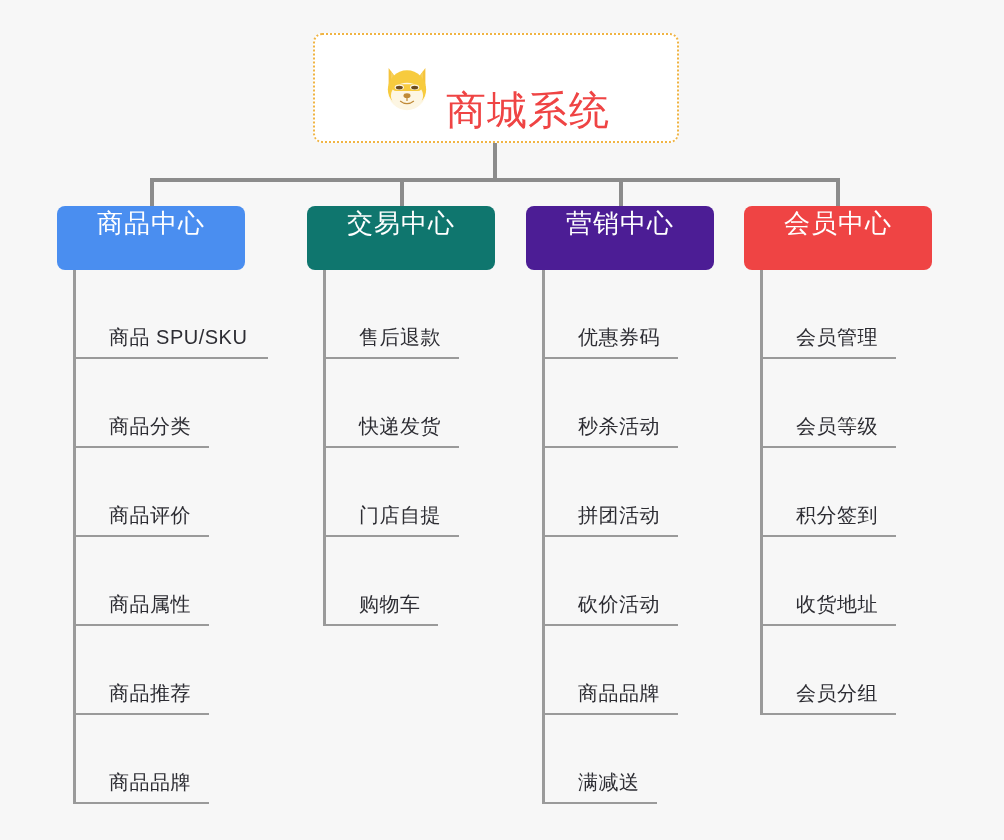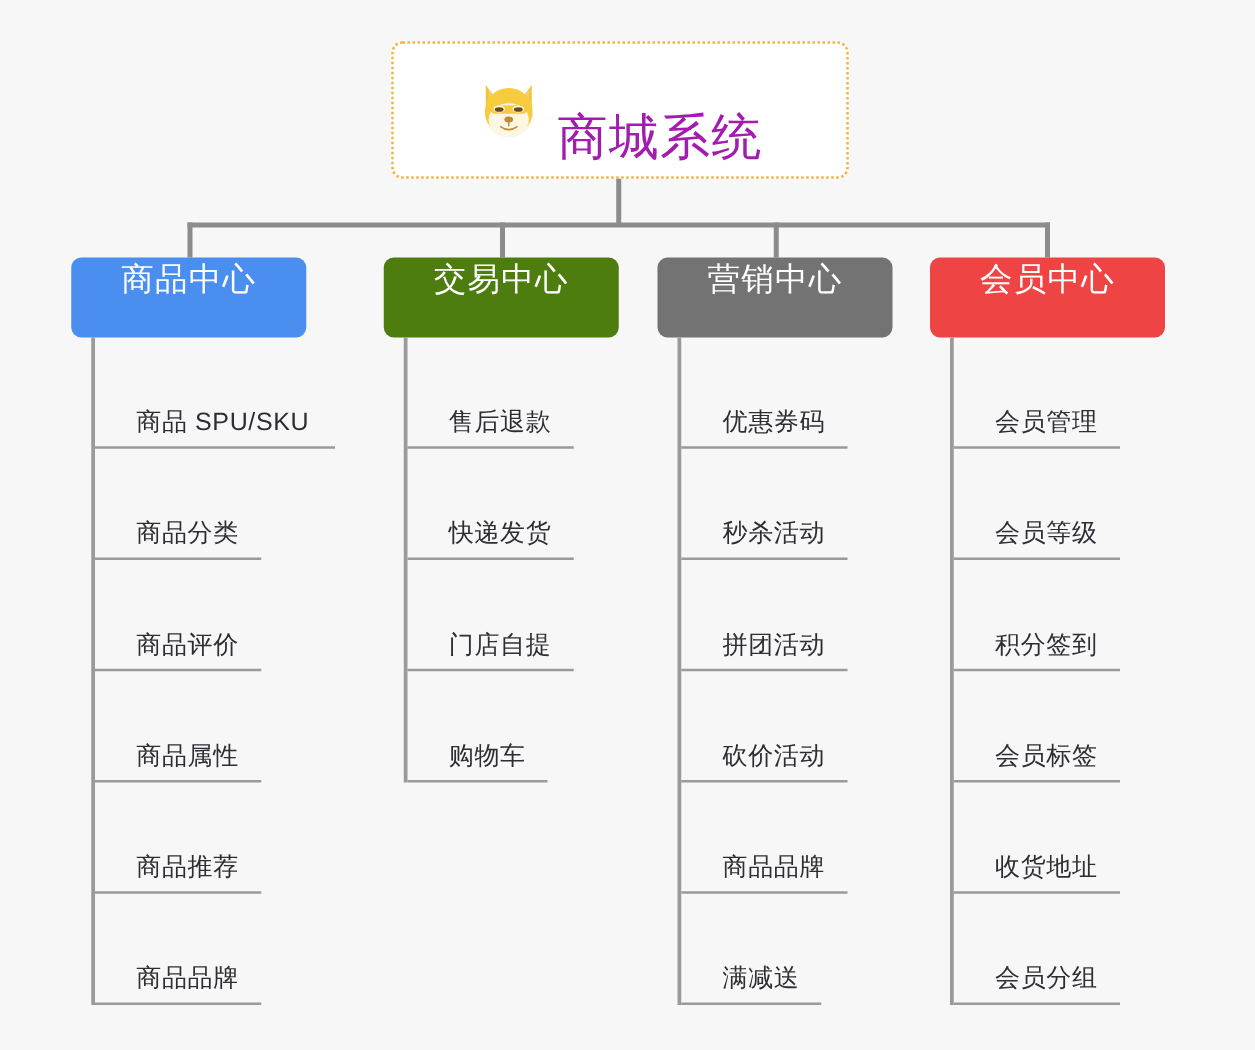--- a/index.html
+++ b/index.html
@@ -38,21 +38,21 @@
   }
   .root-emoji {
     width: 50px;
     height: 46px;
     flex: 0 0 auto;
     display: block;
   }
   .root-title {
     font-size: 40px;
     line-height: 1;
-    color: #a21caf;
+    color: #ef4444;
     letter-spacing: 1px;
     white-space: nowrap;
     margin-top: 44px;
   }
 
   
   .conn {
     position: absolute;
     background: #8c8c8c;
   }
@@ -181,21 +181,21 @@
         <span class="leaf-rule" style="width: 133px;"></span>
       </div>
       <div class="leaf">
         <span class="leaf-label">商品品牌</span>
         <span class="leaf-rule" style="width: 133px;"></span>
       </div>
     </div>
   </div>
 
   <div class="column" style="left:307px;">
-    <div class="col-head" style="background:#4d7c0f;">
+    <div class="col-head" style="background:#0f766e;">
       <span>交易中心</span>
     </div>
     <div class="leaves">
       <div class="leaf">
         <span class="leaf-label">售后退款</span>
         <span class="leaf-rule" style="width: 133px;"></span>
       </div>
       <div class="leaf">
         <span class="leaf-label">快递发货</span>
         <span class="leaf-rule" style="width: 133px;"></span>
@@ -205,21 +205,21 @@
         <span class="leaf-rule" style="width: 133px;"></span>
       </div>
       <div class="leaf">
         <span class="leaf-label">购物车</span>
         <span class="leaf-rule" style="width: 111.5px;"></span>
       </div>
     </div>
   </div>
 
   <div class="column" style="left:526px;">
-    <div class="col-head" style="background:#737373;">
+    <div class="col-head" style="background:#4c1d95;">
       <span>营销中心</span>
     </div>
     <div class="leaves">
       <div class="leaf">
         <span class="leaf-label">优惠券码</span>
         <span class="leaf-rule" style="width: 133px;"></span>
       </div>
       <div class="leaf">
         <span class="leaf-label">秒杀活动</span>
         <span class="leaf-rule" style="width: 133px;"></span>
@@ -254,24 +254,20 @@
       </div>
       <div class="leaf">
         <span class="leaf-label">会员等级</span>
         <span class="leaf-rule" style="width: 133px;"></span>
       </div>
       <div class="leaf">
         <span class="leaf-label">积分签到</span>
         <span class="leaf-rule" style="width: 133px;"></span>
       </div>
       <div class="leaf">
-        <span class="leaf-label">会员标签</span>
-        <span class="leaf-rule" style="width: 133px;"></span>
-      </div>
-      <div class="leaf">
         <span class="leaf-label">收货地址</span>
         <span class="leaf-rule" style="width: 133px;"></span>
       </div>
       <div class="leaf">
         <span class="leaf-label">会员分组</span>
         <span class="leaf-rule" style="width: 133px;"></span>
       </div>
     </div>
   </div>
 

